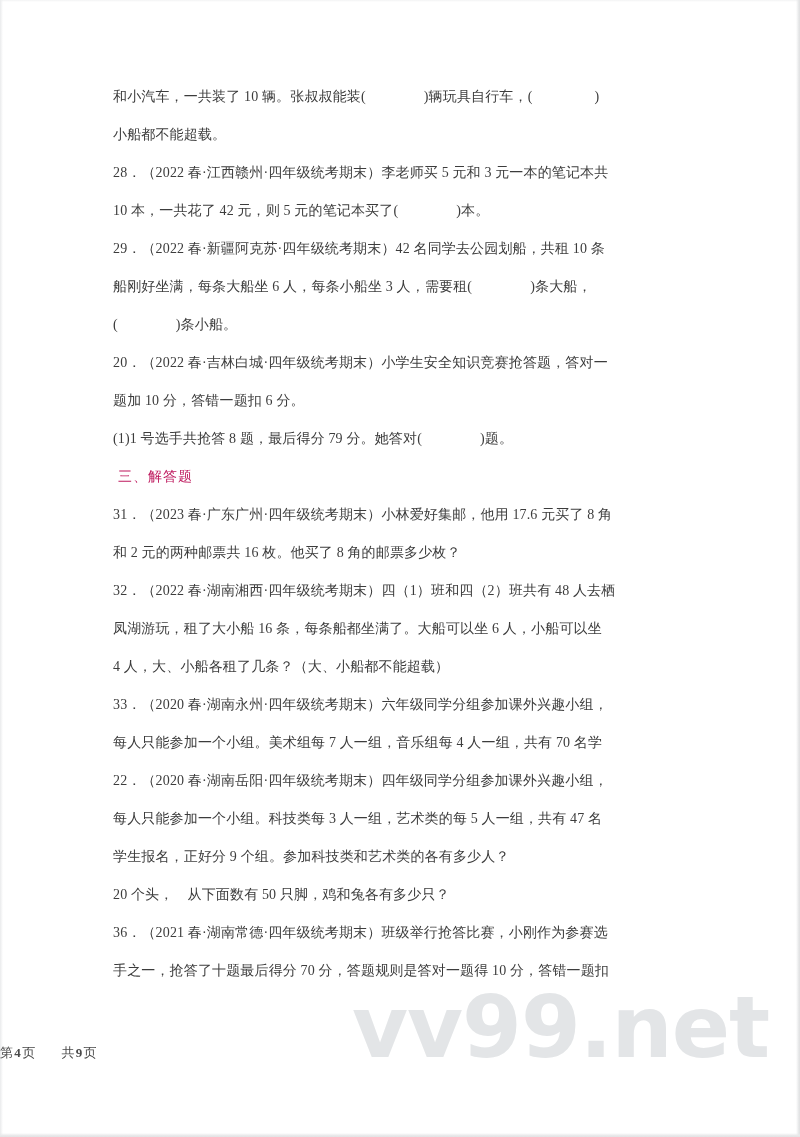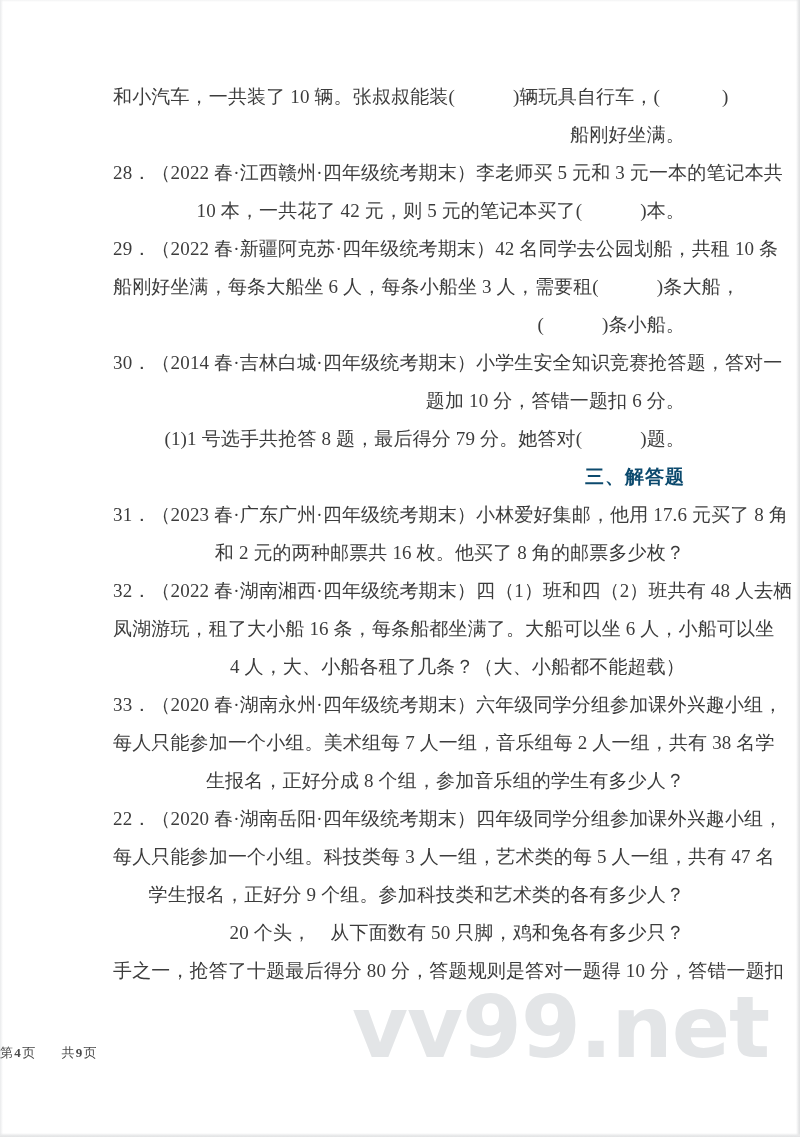--- a/index.html
+++ b/index.html
@@ -64,29 +64,28 @@
     left: 113px;
     top: 78px;
     width: 572px;
     z-index: 2;
   }
 
   .ln {
     position: relative;
     height: 38px;
     line-height: 38px;
-    font-size: 19px;
+    font-size: 14px;
     color: #3c3c3c;
     white-space: nowrap;
     letter-spacing: 0.15px;
-    text-align: right;
   }
   .ln.heading {
-    font-weight: 700;
-    color: #0c4a6e;
+    font-weight: 400;
+    color: #be185d;
     padding-left: 5px;
     letter-spacing: 1px;
   }
 
   
   .blank {
     display: inline-block;
   }
   .blank .sp { display: inline-block; }
 
@@ -112,42 +111,42 @@
 
   <div class="edge edge-top"></div>
   <div class="edge edge-left"></div>
   <div class="edge edge-right"></div>
   <div class="edge edge-bottom"></div>
 
   <div id="watermark">vv99.net</div>
 
   <div id="content">
       <div class="ln"><span>和小汽车，一共装了 10 辆。张叔叔能装(</span><span class="blank"><span class="sp" style="width: 58px;"></span></span><span>)辆玩具自行车，(</span><span class="blank"><span class="sp" style="width: 62px;"></span></span><span>)</span></div>
-      <div class="ln"><span>船刚好坐满。</span></div>
+      <div class="ln"><span>小船都不能超载。</span></div>
       <div class="ln"><span>28．（2022 春·江西赣州·四年级统考期末）李老师买 5 元和 3 元一本的笔记本共</span></div>
       <div class="ln"><span>10 本，一共花了 42 元，则 5 元的笔记本买了(</span><span class="blank"><span class="sp" style="width: 58px;"></span></span><span>)本。</span></div>
       <div class="ln"><span>29．（2022 春·新疆阿克苏·四年级统考期末）42 名同学去公园划船，共租 10 条</span></div>
       <div class="ln"><span>船刚好坐满，每条大船坐 6 人，每条小船坐 3 人，需要租(</span><span class="blank"><span class="sp" style="width: 58px;"></span></span><span>)条大船，</span></div>
       <div class="ln"><span>(</span><span class="blank"><span class="sp" style="width: 58px;"></span></span><span>)条小船。</span></div>
-      <div class="ln"><span>30．（2014 春·吉林白城·四年级统考期末）小学生安全知识竞赛抢答题，答对一</span></div>
+      <div class="ln"><span>20．（2022 春·吉林白城·四年级统考期末）小学生安全知识竞赛抢答题，答对一</span></div>
       <div class="ln"><span>题加 10 分，答错一题扣 6 分。</span></div>
       <div class="ln"><span>(1)1 号选手共抢答 8 题，最后得分 79 分。她答对(</span><span class="blank"><span class="sp" style="width: 58px;"></span></span><span>)题。</span></div>
       <div class="ln heading"><span>三、解答题</span></div>
       <div class="ln"><span>31．（2023 春·广东广州·四年级统考期末）小林爱好集邮，他用 17.6 元买了 8 角</span></div>
       <div class="ln"><span>和 2 元的两种邮票共 16 枚。他买了 8 角的邮票多少枚？</span></div>
       <div class="ln"><span>32．（2022 春·湖南湘西·四年级统考期末）四（1）班和四（2）班共有 48 人去栖</span></div>
       <div class="ln"><span>凤湖游玩，租了大小船 16 条，每条船都坐满了。大船可以坐 6 人，小船可以坐</span></div>
       <div class="ln"><span>4 人，大、小船各租了几条？（大、小船都不能超载）</span></div>
       <div class="ln"><span>33．（2020 春·湖南永州·四年级统考期末）六年级同学分组参加课外兴趣小组，</span></div>
-      <div class="ln"><span>每人只能参加一个小组。美术组每 7 人一组，音乐组每 2 人一组，共有 38 名学</span></div>
-      <div class="ln"><span>生报名，正好分成 8 个组，参加音乐组的学生有多少人？</span></div>
+      <div class="ln"><span>每人只能参加一个小组。美术组每 7 人一组，音乐组每 4 人一组，共有 70 名学</span></div>
       <div class="ln"><span>22．（2020 春·湖南岳阳·四年级统考期末）四年级同学分组参加课外兴趣小组，</span></div>
       <div class="ln"><span>每人只能参加一个小组。科技类每 3 人一组，艺术类的每 5 人一组，共有 47 名</span></div>
       <div class="ln"><span>学生报名，正好分 9 个组。参加科技类和艺术类的各有多少人？</span></div>
       <div class="ln"><span>20 个头，　从下面数有 50 只脚，鸡和兔各有多少只？</span></div>
-      <div class="ln"><span>手之一，抢答了十题最后得分 80 分，答题规则是答对一题得 10 分，答错一题扣</span></div>
+      <div class="ln"><span>36．（2021 春·湖南常德·四年级统考期末）班级举行抢答比赛，小刚作为参赛选</span></div>
+      <div class="ln"><span>手之一，抢答了十题最后得分 70 分，答题规则是答对一题得 10 分，答错一题扣</span></div>
     </div>
 
   <div id="footer">
     <span>第</span><b>4</b><span>页</span><span class="fgap"></span><span>共</span><b>9</b><span>页</span>
   </div>
 
 </div>
 
 </body></html>

